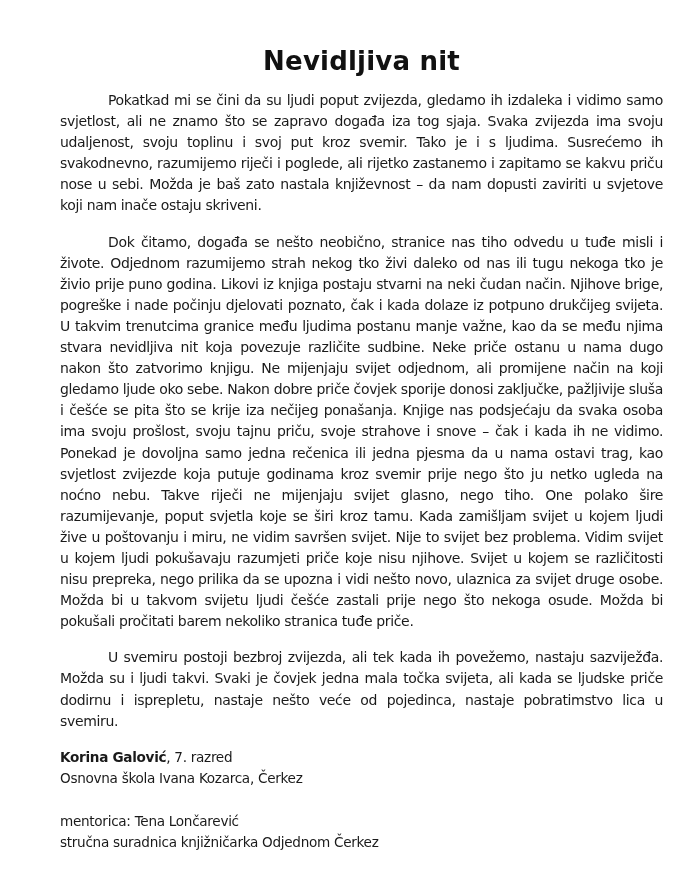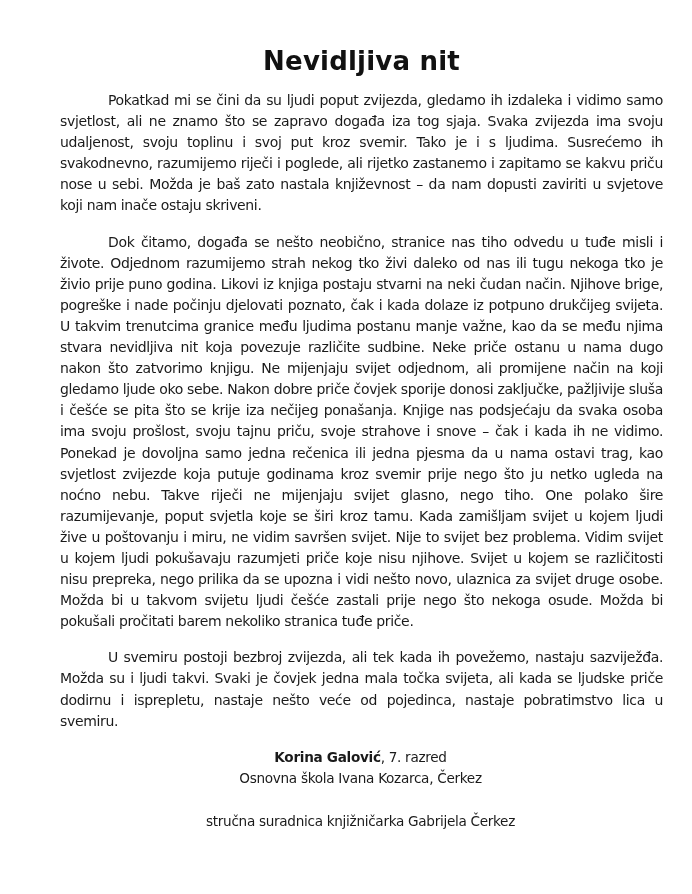--- a/index.html
+++ b/index.html
@@ -34,21 +34,21 @@
       font-size: 14px;
       line-height: 21.1px;
       text-align: justify;
       text-indent: 48px;
       margin: 0 0 15px 0;
       letter-spacing: -0.35px;
       word-spacing: 0px;
     }
     .signature {
       margin-top: 14px;
-      text-align: center;
+      text-align: left;
       font-size: 13.6px;
       line-height: 21.5px;
       letter-spacing: -0.3px;
       padding-right: 2px;
     }
     .signature .author { font-weight: bold; }
     .signature .gap { height: 21px; }
   </style>
 </head>
 <body>
@@ -59,15 +59,16 @@
   <p class="para">Pokatkad mi se čini da su ljudi poput zvijezda, gledamo ih izdaleka i vidimo samo svjetlost, ali ne znamo što se zapravo događa iza tog sjaja. Svaka zvijezda ima svoju udaljenost, svoju toplinu i svoj put kroz svemir. Tako je i s ljudima. Susrećemo ih svakodnevno, razumijemo riječi i poglede, ali rijetko zastanemo i zapitamo se kakvu priču nose u sebi. Možda je baš zato nastala književnost – da nam dopusti zaviriti  u svjetove  koji nam inače ostaju skriveni.</p>
   <p class="para">Dok čitamo, događa se nešto neobično, stranice nas tiho odvedu u tuđe misli i živote. Odjednom razumijemo strah nekog tko živi daleko od nas ili tugu nekoga tko je živio prije puno godina. Likovi iz knjiga postaju stvarni na neki čudan način. Njihove brige, pogreške i nade počinju djelovati poznato, čak i kada dolaze iz potpuno drukčijeg svijeta. U takvim trenutcima granice među ljudima postanu manje važne, kao da se među njima stvara nevidljiva nit koja povezuje različite sudbine. Neke priče ostanu u nama dugo nakon što zatvorimo knjigu. Ne mijenjaju svijet odjednom, ali promijene način na koji gledamo ljude oko sebe. Nakon dobre priče čovjek sporije donosi zaključke, pažljivije sluša i češće se pita što se krije iza nečijeg ponašanja. Knjige nas podsjećaju da svaka osoba ima svoju prošlost, svoju tajnu priču, svoje strahove i snove – čak i kada ih ne vidimo. Ponekad je dovoljna samo jedna rečenica ili jedna pjesma da u nama ostavi trag, kao svjetlost zvijezde koja putuje godinama kroz svemir prije nego što ju netko ugleda na noćno nebu. Takve riječi ne mijenjaju svijet glasno, nego tiho. One polako šire razumijevanje, poput svjetla koje se širi kroz tamu. Kada zamišljam svijet u kojem ljudi žive u poštovanju i miru, ne vidim savršen svijet. Nije to svijet bez problema. Vidim svijet u kojem ljudi pokušavaju razumjeti priče koje nisu njihove. Svijet u kojem se različitosti nisu prepreka, nego prilika da se upozna i vidi nešto novo, ulaznica za svijet druge osobe. Možda bi u takvom svijetu ljudi češće zastali prije nego što nekoga osude. Možda bi pokušali pročitati barem nekoliko stranica tuđe priče.</p>
   <p class="para">U svemiru postoji bezbroj zvijezda, ali tek kada ih povežemo, nastaju sazviježđa. Možda su i ljudi takvi. Svaki je čovjek jedna mala točka svijeta, ali kada se ljudske priče dodirnu i isprepletu, nastaje nešto veće od pojedinca, nastaje pobratimstvo lica u svemiru.</p>
 
   <div class="signature">
     <div>
       <span class="author">Korina Galović</span><span>, 7. razred</span>
     </div>
     <div>Osnovna škola Ivana Kozarca, Čerkez</div>
     <div class="gap"></div>
-    <div>stručna suradnica knjižničarka Gabrijela Čerkez</div>
+    <div>mentorica: Tena Lončarević</div>
+    <div>stručna suradnica knjižničarka Odjednom Čerkez</div>
   </div>
 </div>
 
 </body></html>

